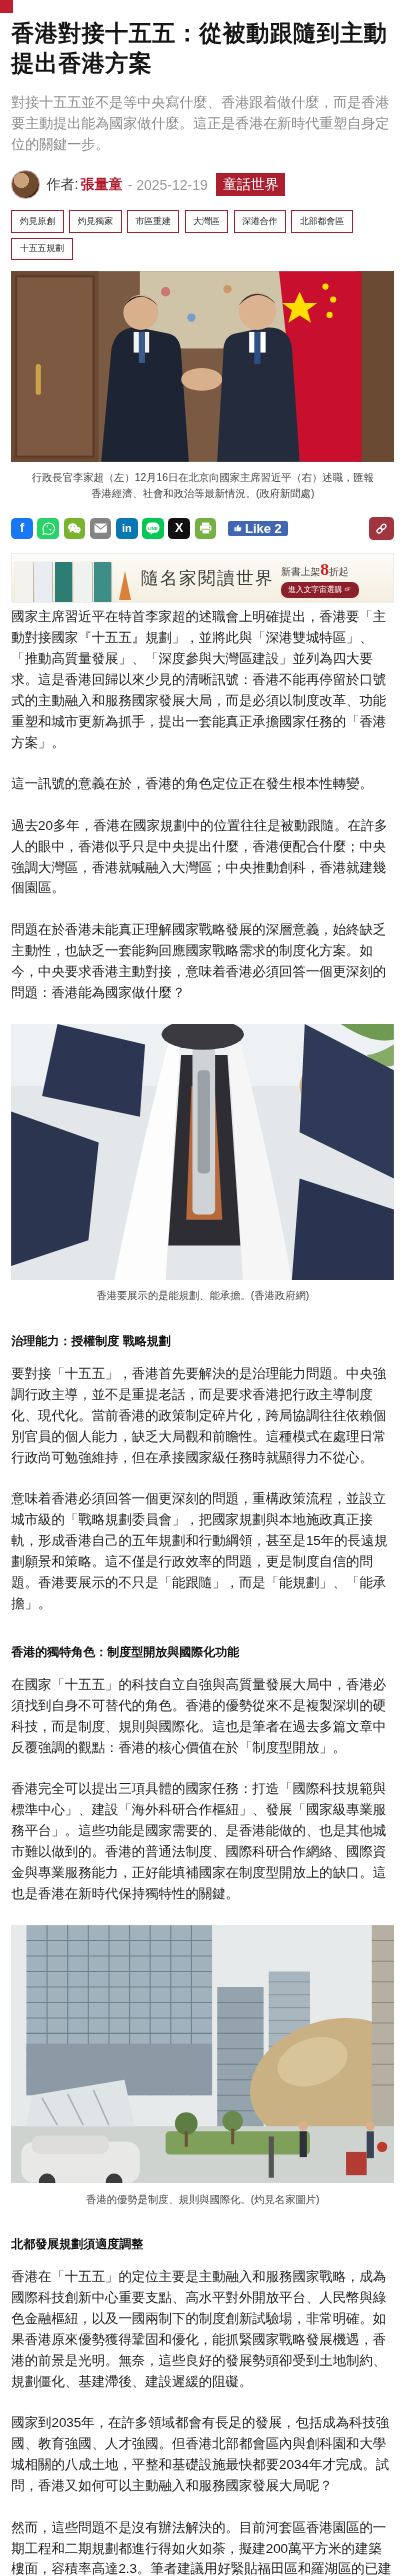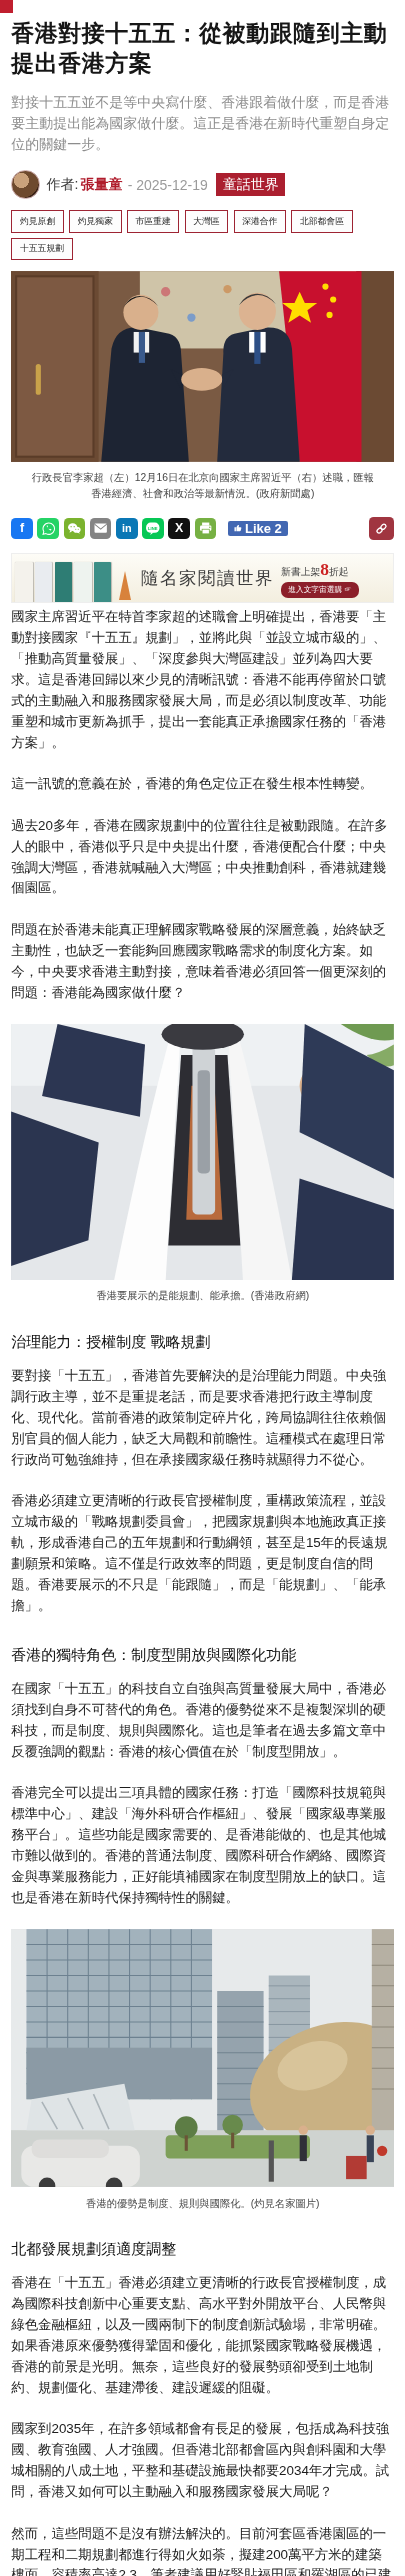--- a/index.html
+++ b/index.html
@@ -34,21 +34,21 @@
   .ad-books{display:flex;align-items:flex-end;gap:2.1px;height:100%;padding:3.1px 5.2px 0 3.1px;}
   .book{width:17.5px;height:42px;border-radius:1px;box-shadow:0.5px 0 1px rgba(0,0,0,.25);}
   .lighthouse{width:0;height:0;border-left:6.2px solid transparent;border-right:6.2px solid transparent;
     border-bottom:29px solid #d8823c;margin:0 3.1px 4.1px 5.2px;}
   .ad-title{font-family:"Liberation Serif","DejaVu Serif",serif;font-size:17.5px;color:#3d3d3d;letter-spacing:1.5px;white-space:nowrap;margin:0 7.2px 0 2.1px;}
   .ad-right{display:flex;flex-direction:column;align-items:flex-start;gap:2.1px;}
   .ad-sub{font-family:"Liberation Serif","DejaVu Serif",serif;font-size:9.8px;color:#444;}
   .ad-sub .digit{color:#c22;font-size:17.5px;font-weight:bold;}
   .ad-cta{background:#8c1f2a;color:#fff;border:0;border-radius:7px;font-size:7.7px;padding:3.1px 7.2px;cursor:pointer;white-space:nowrap;}
   .body-copy p{font-size:13.4px;line-height:1.56;margin:0 0 20.6px;color:#1d1d1d;}
-  .body-copy h2{font-size:15px;font-weight:normal;color:#111;margin:29px 0 14.4px;}
+  .body-copy h2{font-size:12px;font-weight:bold;color:#111;margin:29px 0 14.4px;}
 </style>
 </head>
 <body>
 
 <div class="corner-accent"></div>
 
 <div class="container">
 
   <h1 class="title">香港對接十五五：從被動跟隨到主動提出香港方案</h1>
 
@@ -187,21 +187,21 @@
       <div class="ad-sub">
         <span>新書上架</span><span class="digit">8</span><span>折起</span>
       </div>
       <button class="ad-cta">
         <span>進入文字宙選購</span> <span>☞</span>
       </button>
     </div>
   </div>
 
   <div class="body-copy">
-    <p>國家主席習近平在特首李家超的述職會上明確提出，香港要「主動對接國家『十五五』規劃」，並將此與「並設立城市級的」、「推動高質量發展」、「深度參與大灣區建設」並列為四大要求。這是香港回歸以來少見的清晰訊號：香港不能再停留於口號式的主動融入和服務國家發展大局，而是必須以制度改革、功能重塑和城市更新為抓手，提出一套能真正承擔國家任務的「香港方案」。</p>
+    <p>國家主席習近平在特首李家超的述職會上明確提出，香港要「主動對接國家『十五五』規劃」，並將此與「深港雙城特區」、「推動高質量發展」、「深度參與大灣區建設」並列為四大要求。這是香港回歸以來少見的清晰訊號：香港不能再停留於口號式的主動融入和服務國家發展大局，而是必須以制度改革、功能重塑和城市更新為抓手，提出一套能真正承擔國家任務的「香港方案」。</p>
     <p>這一訊號的意義在於，香港的角色定位正在發生根本性轉變。</p>
     <p>過去20多年，香港在國家規劃中的位置往往是被動跟隨。在許多人的眼中，香港似乎只是中央提出什麼，香港便配合什麼；中央強調大灣區，香港就喊融入大灣區；中央推動創科，香港就建幾個園區。</p>
     <p>問題在於香港未能真正理解國家戰略發展的深層意義，始終缺乏主動性，也缺乏一套能夠回應國家戰略需求的制度化方案。如今，中央要求香港主動對接，意味着香港必須回答一個更深刻的問題：香港能為國家做什麼？</p>
 
     <figure>
       <svg class="figure-img" width="383" height="256" viewBox="0 0 743 497">
         <rect width="743" height="497" fill="#e4e7ea"></rect>
         <rect x="0" y="0" width="743" height="120" fill="#eef1f3"></rect>
         <path d="M640 0 Q700 40 743 30 L743 0 Z" fill="#6f9a52"></path>
         <path d="M690 60 Q720 90 743 80 L743 40 Q710 60 690 60Z" fill="#86ab66"></path>
@@ -223,21 +223,21 @@
         <path d="M560 300 L743 360 L743 497 L545 497 Z" fill="#2a3450"></path>
         <circle cx="210" cy="90" r="36" fill="#d9b08c"></circle>
         <path d="M180 96 Q210 126 242 94 Q226 112 210 113 Q194 112 180 96Z" fill="#202026"></path>
         <path d="M90 0 L260 40 L250 180 L60 140 Z" fill="#2c3652"></path>
       </svg>
       <figcaption class="fig-caption">香港要展示的是能規劃、能承擔。(香港政府網)</figcaption>
     </figure>
 
     <h2>治理能力：授權制度 戰略規劃</h2>
     <p>要對接「十五五」，香港首先要解決的是治理能力問題。中央強調行政主導，並不是重提老話，而是要求香港把行政主導制度化、現代化。當前香港的政策制定碎片化，跨局協調往往依賴個別官員的個人能力，缺乏大局觀和前瞻性。這種模式在處理日常行政尚可勉強維持，但在承接國家級任務時就顯得力不從心。</p>
-    <p>香港必須建立更清晰的行政長官授權制度，重構政策流程，並設立城市級的「戰略規劃委員會」，把國家規劃與本地施政真正接軌，形成香港自己的五年規劃和行動綱領，甚至是15年的長遠規劃願景和策略。這不僅是行政效率的問題，更是制度自信的問題。香港要展示的不只是「能跟隨」，而是「能規劃」、「能承擔」。</p>
+    <p>意味着香港必須回答一個更深刻的問題，重構政策流程，並設立城市級的「戰略規劃委員會」，把國家規劃與本地施政真正接軌，形成香港自己的五年規劃和行動綱領，甚至是15年的長遠規劃願景和策略。這不僅是行政效率的問題，更是制度自信的問題。香港要展示的不只是「能跟隨」，而是「能規劃」、「能承擔」。</p>
 
     <h2>香港的獨特角色：制度型開放與國際化功能</h2>
     <p>在國家「十五五」的科技自立自強與高質量發展大局中，香港必須找到自身不可替代的角色。香港的優勢從來不是複製深圳的硬科技，而是制度、規則與國際化。這也是筆者在過去多篇文章中反覆強調的觀點：香港的核心價值在於「制度型開放」。</p>
     <p>香港完全可以提出三項具體的國家任務：打造「國際科技規範與標準中心」、建設「海外科研合作樞紐」、發展「國家級專業服務平台」。這些功能是國家需要的、是香港能做的、也是其他城市難以做到的。香港的普通法制度、國際科研合作網絡、國際資金與專業服務能力，正好能填補國家在制度型開放上的缺口。這也是香港在新時代保持獨特性的關鍵。</p>
 
     <figure>
       <svg class="figure-img" width="383" height="258" viewBox="0 0 743 500">
         <rect width="743" height="500" fill="#e7eaeb"></rect>
         <rect x="30" y="0" width="360" height="330" fill="#a2b2bc"></rect>
         <g stroke="#6d8190" stroke-width="2">
@@ -278,20 +278,20 @@
           <circle cx="567" cy="390" r="9" fill="#d9b08c"></circle>
         <path d="M690 400 h14 v52 h-14z" fill="#394457"></path>
           <circle cx="697" cy="390" r="9" fill="#d9b08c"></circle>
         <rect x="650" y="440" width="40" height="45" fill="#b23b34"></rect>
         <circle cx="720" cy="430" r="10" fill="#c0392b"></circle>
       </svg>
       <figcaption class="fig-caption">香港的優勢是制度、規則與國際化。(灼見名家圖片)</figcaption>
     </figure>
 
     <h2>北都發展規劃須適度調整</h2>
-    <p>香港在「十五五」香港必須建立更清晰的行政長官授權制度，成為國際科技創新中心重要支點、高水平對外開放平台、人民幣與綠色金融樞紐，以及一國兩制下的制度創新試驗場，非常明確。如果香港原來優勢獲得鞏固和優化，能抓緊國家戰略發展機遇，香港的前景是光明。無奈，這些良好的發展勢頭卻受到土地制約、規劃僵化、基建滯後、建設遲緩的阻礙。</p>
+    <p>香港在「十五五」的定位主要是主動融入和服務國家戰略，成為國際科技創新中心重要支點、高水平對外開放平台、人民幣與綠色金融樞紐，以及一國兩制下的制度創新試驗場，非常明確。如果香港原來優勢獲得鞏固和優化，能抓緊國家戰略發展機遇，香港的前景是光明。無奈，這些良好的發展勢頭卻受到土地制約、規劃僵化、基建滯後、建設遲緩的阻礙。</p>
     <p>國家到2035年，在許多領域都會有長足的發展，包括成為科技強國、教育強國、人才強國。但香港北部都會區內與創科園和大學城相關的八成土地，平整和基礎設施最快都要2034年才完成。試問，香港又如何可以主動融入和服務國家發展大局呢？</p>
     <p>然而，這些問題不是沒有辦法解決的。目前河套區香港園區的一期工程和二期規劃都進行得如火如荼，擬建200萬平方米的建築樓面，容積率高達2.3。筆者建議用好緊貼福田區和羅湖區的已建科創園和新發展區域，河套區東、西側深圳河以南約6平方公里的土地，發展「深港雙城特區」，提供土地作創科園延伸和北都大學城之用。</p>
 
   </div>
 
 </div>
 
 
 </body></html>

